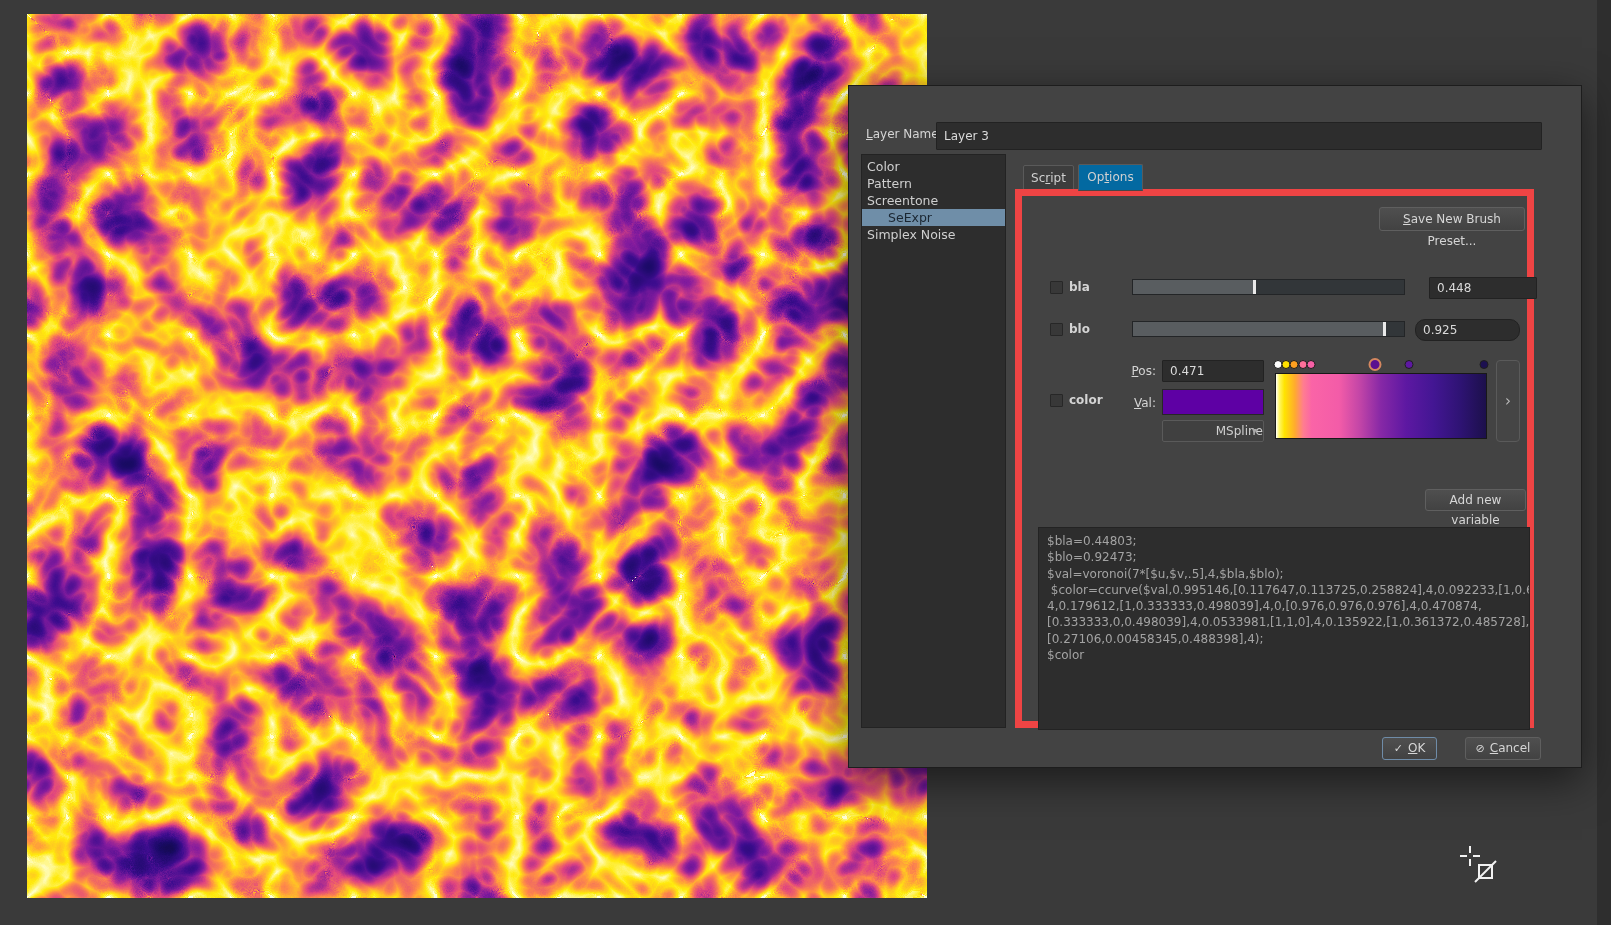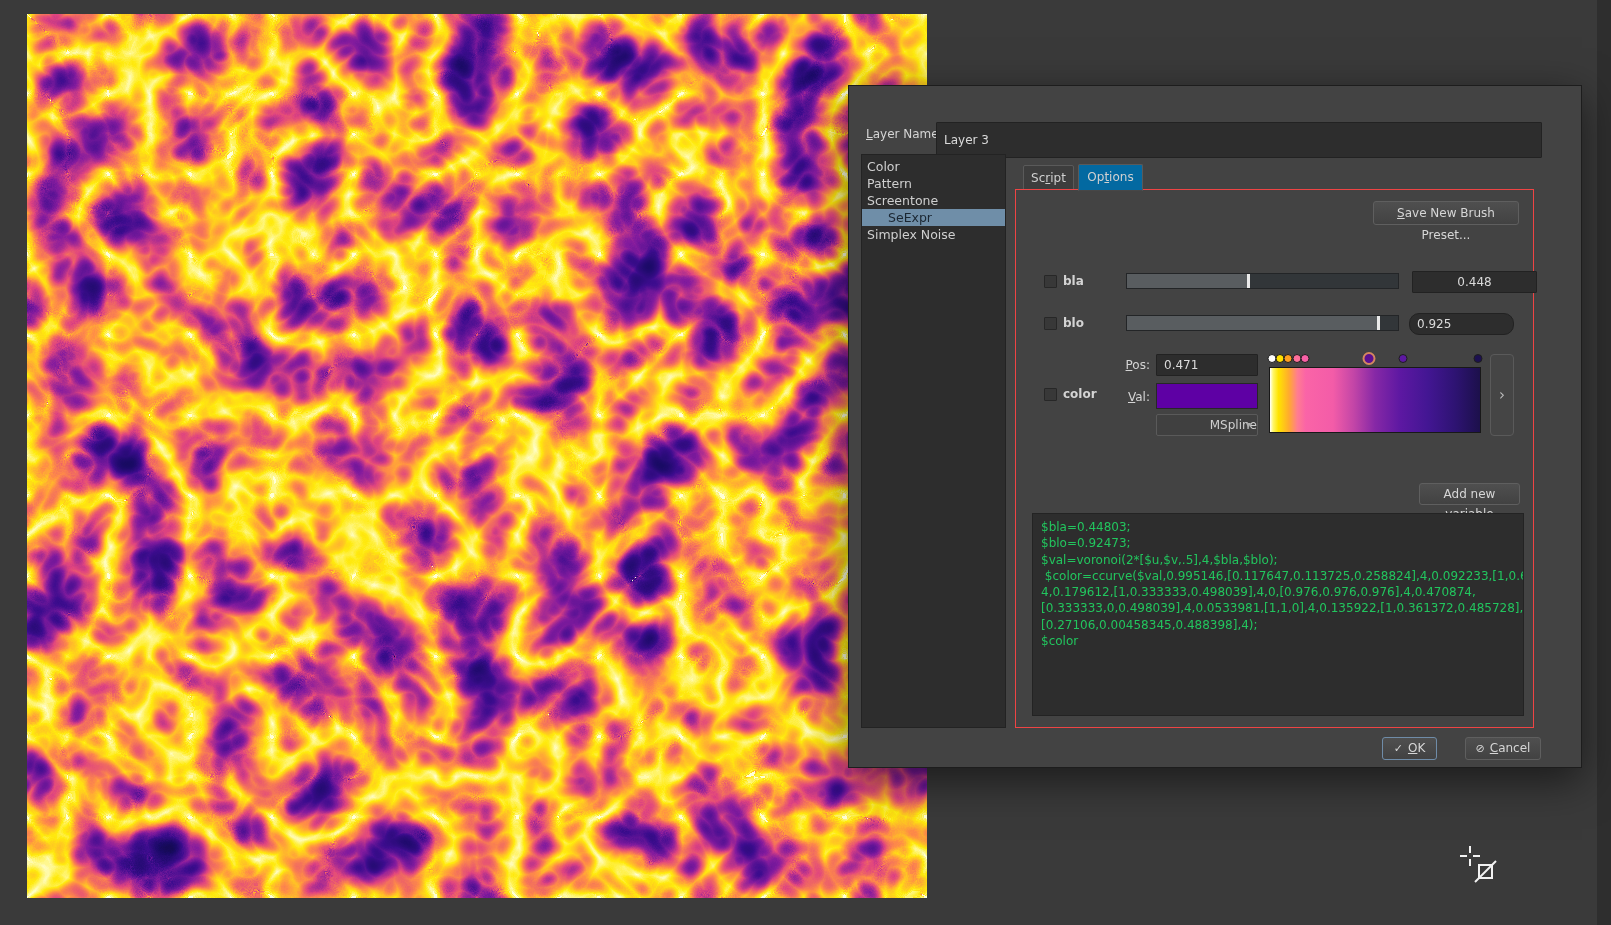--- a/index.html
+++ b/index.html
@@ -21,21 +21,21 @@
          padding:0 7px;font-family:inherit;border-radius:1px;box-sizing:border-box;}
 
   .list{position:absolute;left:12px;top:68px;width:145px;height:574px;background:#2d2d2d;
         border:1px solid #232323;box-sizing:border-box;padding-top:3px;}
   .li{height:17px;line-height:17px;padding-left:5px;color:#cfcfcf;font-size:12.5px;}
   .li.sel{background:#6f8ea8;color:#1b2733;padding-left:26px;}
 
   .tab{position:absolute;background:#3d3d3d;border:1px solid #5a5a5a;border-radius:2px 2px 0 0;
        text-align:center;color:#d0d0d0;box-sizing:border-box;}
   .tab.active{background:#0369a1;border-bottom:1px solid #474747;z-index:3;}
-  .pane{position:absolute;left:166px;top:103px;width:519px;height:539px;border:1px solid #ef4444;
+  .pane{position:absolute;left:166px;top:103px;width:519px;height:539px;border:7px solid #ef4444;
         background:#434343;box-sizing:border-box;}
 
   .btn{position:absolute;background:linear-gradient(#4f4f4f,#424242);border:1px solid #5f5f5f;
        border-radius:3px;color:#d6d6d6;text-align:center;font-size:12px;box-sizing:border-box;}
   .btn.primary{border-color:#6f8ca8;}
   .btn .ic{margin-right:5px;font-size:11px;}
 
   .cb{position:absolute;width:13px;height:13px;background:#383838;border:1px solid #272727;
       box-sizing:border-box;border-radius:1px;}
   .slider{position:absolute;height:16px;background:#323639;border:1px solid #232527;box-sizing:border-box;}
@@ -88,21 +88,21 @@
       <rect x="0" y="0" width="900" height="884" filter="url(#magma)"></rect>
     </svg>
   </div>
 
   <div class="edge-strip"></div>
 
   <div class="dialog">
 
 
     <span class="lbl" style="left:17px;top:41px;"><span class="u">L</span><span>ayer Name:</span></span>
-    <input class="field" style="left: 87px; top: 36px; width: 606px; height: 36px;" value="Layer 3">
+    <input class="field" style="left: 87px; top: 36px; width: 606px; height: 28px;" value="Layer 3">
 
     <div class="list">
       <div class="li">Color</div>
       <div class="li">Pattern</div>
       <div class="li">Screentone</div>
       <div class="li sel">SeExpr</div>
       <div class="li">Simplex Noise</div>
     </div>
 
     <div class="tab" style="left:174px;top:79px;width:51px;height:25px;line-height:24px;"><span>Sc</span><span class="u">r</span><span>ipt</span></div>
@@ -112,21 +112,21 @@
 
       <div class="btn" style="left:357px;top:11px;width:146px;height:24px;line-height:22px;"><span class="u">S</span><span>ave New Brush Preset...</span></div>
 
       <div class="cb" style="left:28px;top:85px;"></div>
       <span class="lbl" style="left:47px;top:84px;font-weight:bold;">bla</span>
       <div class="slider" style="left:110px;top:83px;width:273px;">
         <div class="sfill" style="width: 44.8%;">
           <div class="shandle"></div>
         </div>
       </div>
-      <div class="field spin" style="left:396px;top:81px;width:125px;height:22px;text-align:center;">0.448</div>
+      <div class="field spin" style="left:407px;top:81px;width:108px;height:22px;">0.448</div>
 
       <div class="cb" style="left:28px;top:127px;"></div>
       <span class="lbl" style="left:47px;top:126px;font-weight:bold;">blo</span>
       <div class="slider" style="left:110px;top:125px;width:273px;">
         <div class="sfill" style="width: 92.5%;">
           <div class="shandle"></div>
         </div>
       </div>
       <div class="field spin" style="left:393px;top:123px;width:105px;height:22px;border-radius:10px;">0.925</div>
 
@@ -152,24 +152,24 @@
         <span class="stop" style="left: 17%; background: rgb(248, 96, 166);"></span>
         <span class="stop selected" style="left: 47%; background: rgb(90, 16, 144);"></span>
         <span class="stop" style="left: 63%; background: rgb(93, 24, 162);"></span>
         <span class="stop" style="left: 98.5%; background: rgb(28, 16, 80);"></span>
       </div>
       <div class="gstrip" style="left: 253px; top: 177px; width: 212px; height: 66px; background: linear-gradient(90deg, rgb(255, 255, 255) 0%, rgb(255, 247, 106) 1.5%, rgb(255, 228, 0) 4%, rgb(255, 171, 46) 9%, rgb(255, 125, 144) 13%, rgb(250, 100, 167) 17%, rgb(243, 92, 168) 30%, rgb(194, 69, 167) 40%, rgb(134, 40, 166) 50%, rgb(93, 24, 162) 62%, rgb(67, 22, 147) 75%, rgb(46, 19, 115) 88%, rgb(28, 16, 75) 100%);"></div>
       <div class="chev" style="left:474px;top:164px;width:24px;height:82px;line-height:80px;font-size:15px;">›</div>
 
       <div class="btn" style="left:403px;top:293px;width:101px;height:22px;line-height:20px;">Add new variable</div>
 
-      <div class="codebox" style="color: #22c55e;">
+      <div class="codebox" style="color: #a3a3a3; margin-top: 8px;">
         <div class="codeline">$bla=0.44803;</div>
         <div class="codeline">$blo=0.92473;</div>
-        <div class="codeline">$val=voronoi(2*[$u,$v,.5],4,$bla,$blo);</div>
+        <div class="codeline">$val=voronoi(7*[$u,$v,.5],4,$bla,$blo);</div>
         <div class="codeline"> $color=ccurve($val,0.995146,[0.117647,0.113725,0.258824],4,0.092233,[1,0.666667,0],</div>
         <div class="codeline">4,0.179612,[1,0.333333,0.498039],4,0,[0.976,0.976,0.976],4,0.470874,</div>
         <div class="codeline">[0.333333,0,0.498039],4,0.0533981,[1,1,0],4,0.135922,[1,0.361372,0.485728],4,0.631068,</div>
         <div class="codeline">[0.27106,0.00458345,0.488398],4);</div>
         <div class="codeline">$color</div>
       </div>
     </div>
 
     <div class="btn primary" style="left:533px;top:651px;width:55px;height:23px;line-height:21px;"><span class="ic">✓</span><span class="u">O</span><span>K</span></div>
     <div class="btn" style="left:616px;top:651px;width:76px;height:23px;line-height:21px;"><span class="ic">⊘</span><span class="u">C</span><span>ancel</span></div>

